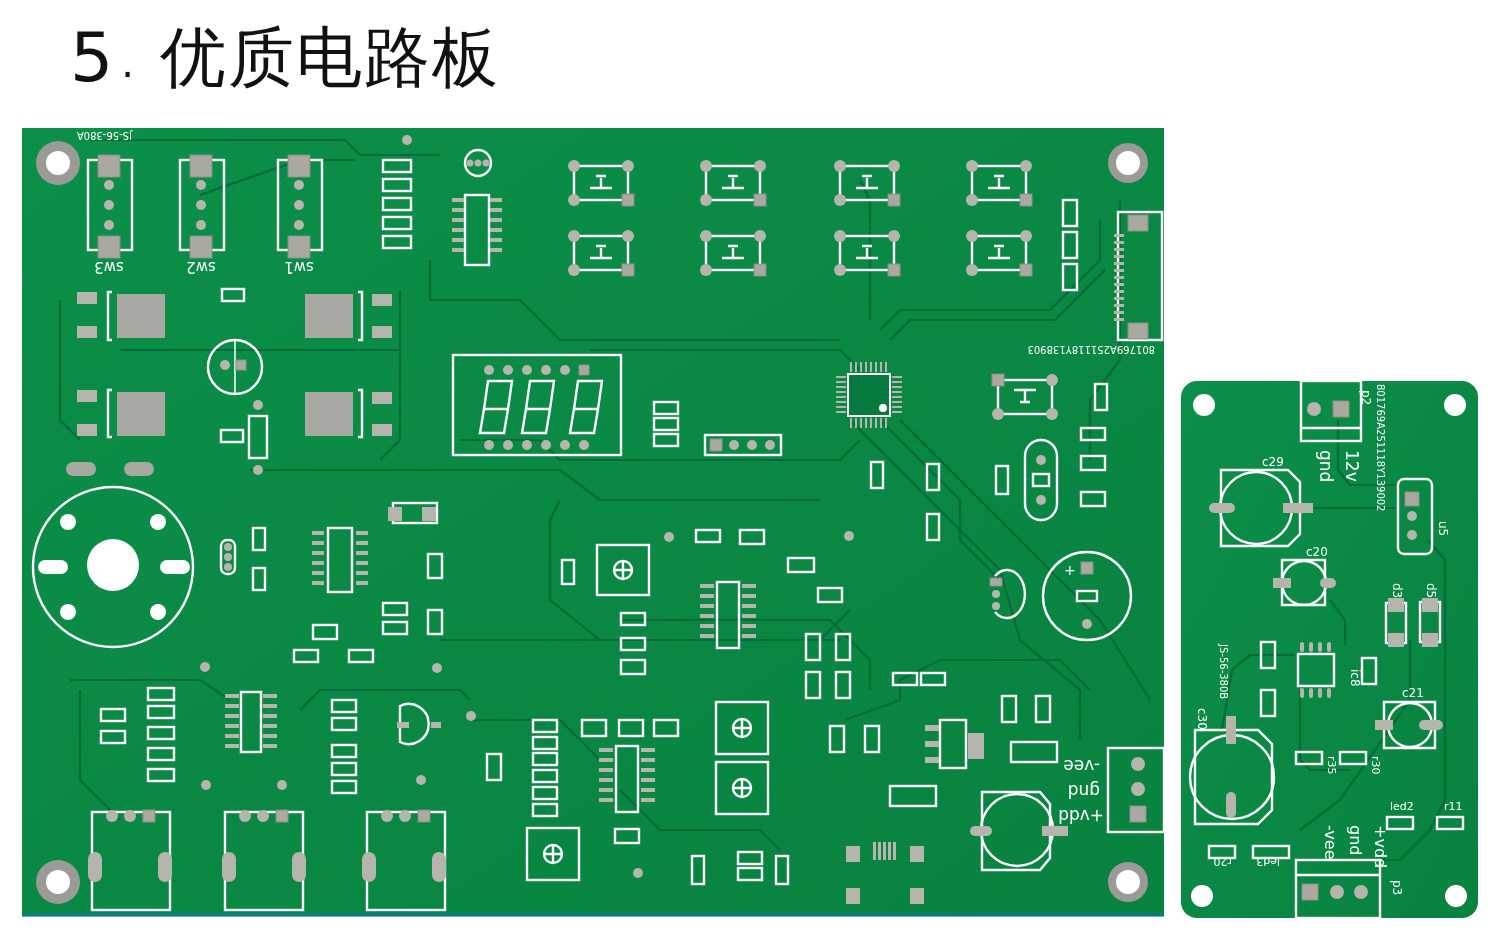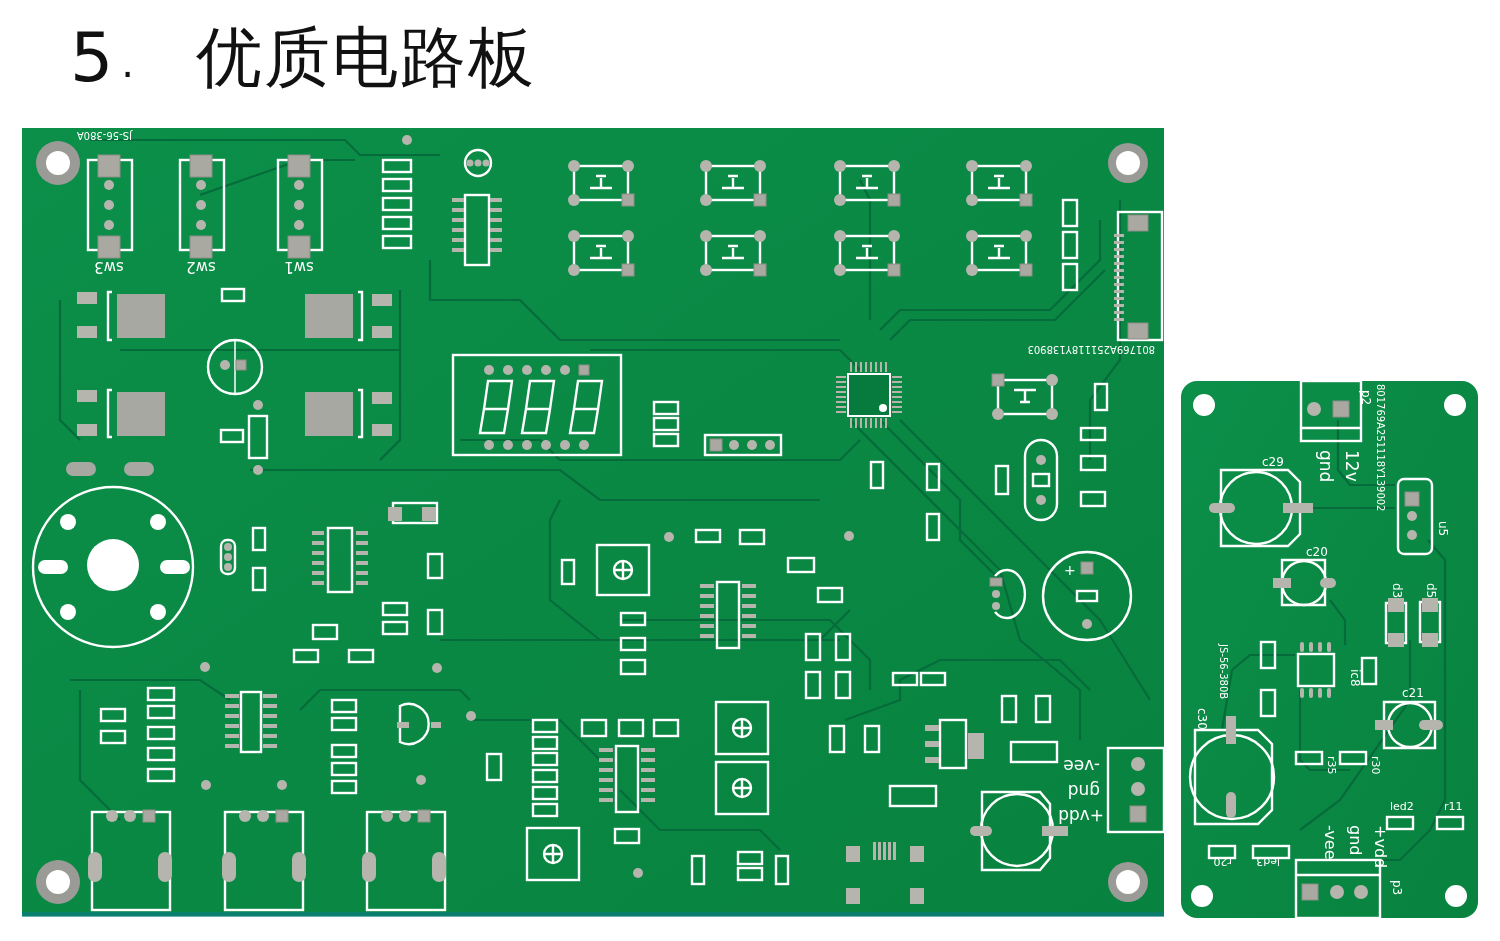--- a/index.html
+++ b/index.html
@@ -1,20 +1,20 @@
 <!DOCTYPE html>
 <html><head>
 <meta charset="utf-8">
 <style>
   html,body{margin:0;padding:0;background:#ffffff;}
   body{width:1500px;height:941px;position:relative;overflow:hidden;font-family:"DejaVu Sans",sans-serif;}
   .heading{position:absolute;left:70px;top:8px;height:90px;display:flex;align-items:flex-end;color:#111;}
   .heading .num{font-size:68px;line-height:80px;font-family:"DejaVu Sans",sans-serif;}
   .heading .dot{font-size:40px;margin:0 26px 0 8px;line-height:70px;}
-  .heading .txt{font-size:66px;line-height:80px;letter-spacing:2px;margin-left:36px;}
+  .heading .txt{font-size:66px;line-height:80px;letter-spacing:2px;}
   svg{position:absolute;left:0;top:0;}
   .silk{fill:none;stroke:#ffffff;stroke-width:2.4;}
   .silkt{fill:#ffffff;font-family:"DejaVu Sans",sans-serif;}
   .pad{fill:#b5b5ad;}
   .padsq{fill:#a9a9a2;stroke:#8e8e88;stroke-width:1;}
   .trace{fill:none;stroke:#066b3a;stroke-width:2.2;}
   .hole{fill:#ffffff;}
 </style>
 </head>
 <body>

